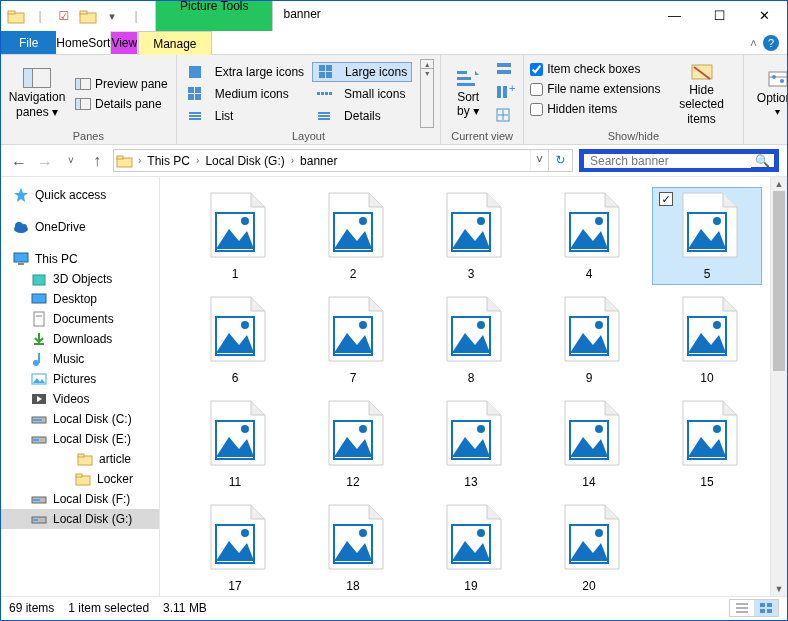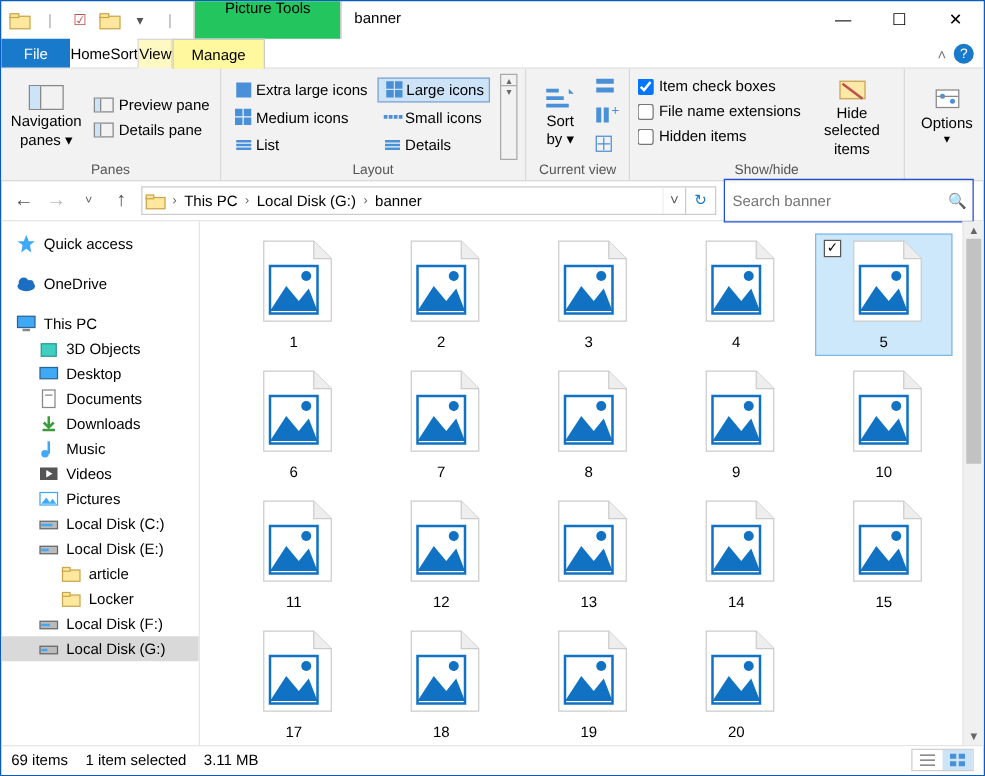--- a/index.html
+++ b/index.html
@@ -13,41 +13,41 @@
 .context-tab { background: #22c55e; padding: 0 24px; height: 35px; line-height: 18px; font-size: 12px; border: 1px solid #ccc; border-bottom: none; }
 .window-title { padding: 6px 10px; font-size: 12px; }
 .title-spacer { flex: 1; }
 .win-controls { display: flex; }
 .win-controls div { width: 45px; height: 29px; display: flex; align-items: center; justify-content: center; font-size: 13px; }
 
 
 .ribbon-tabs { height: 24px; display: flex; align-items: stretch; border-bottom: 1px solid #d9d9d9; }
 .file-tab { background: #1979ca; color: #fff; padding: 0 18px; display: flex; align-items: center; font-size: 12px; }
 .rtab { padding: 0 0; display: flex; align-items: center; font-size: 12px; cursor: default; }
-.rtab.active { background: #fef9c3; border: 1px solid #d9d9d9; border-bottom: 1px solid #f2f2f2; margin-bottom: -1px; }
+.rtab.active { background: #d946ef; border: 1px solid #d9d9d9; border-bottom: 1px solid #f2f2f2; margin-bottom: -1px; }
 .context-rtab { background: #fff89e; border: 1px solid #ccc; border-bottom: none; margin-bottom: -1px; padding: 0 14px; display:flex; align-items:center; }
 .help-icon { position: absolute; right: 8px; top: 34px; width: 16px; height: 16px; background: #1979ca; color: #fff; border-radius: 50%; font-size: 11px; display:flex; align-items:center; justify-content:center; }
 .collapse-icon { position: absolute; right: 30px; top: 36px; color: #777; font-size: 12px; }
 
 
 .ribbon { background: #f2f2f2; height: 90px; display: flex; border-bottom: 1px solid #d9d9d9; }
 .rgroup { border-right: 1px solid #d9d9d9; padding: 4px 6px 2px 6px; display: flex; flex-direction: column; justify-content: space-between; }
 .rgroup-label { text-align: center; font-size: 11px; color: #555; padding-top: 2px; }
 .rgroup-content { display: flex; gap: 6px; flex: 1; }
 
 .nav-pane-btn { display: flex; flex-direction: column; align-items: center; justify-content: center; width: 60px; }
 .nav-pane-btn .ico { width: 28px; height: 20px; border: 1px solid #888; position: relative; }
 .nav-pane-btn .ico::before { content: ""; position: absolute; left: 0; top: 0; bottom: 0; width: 8px; background: #cde3f8; border-right: 1px solid #888; }
 .small-stack { display: flex; flex-direction: column; gap: 4px; justify-content: center; }
 .small-item { display: flex; align-items: center; gap: 4px; padding: 1px 2px; white-space: nowrap; }
 .mini-ico { width: 16px; height: 12px; border: 1px solid #888; flex: 0 0 16px; display:inline-block; }
 .mini-ico::before {content:""; display:block; width:4px; height:10px; background:#cde3f8; border-right:1px solid #888;}
 
 .layout-grid { display: grid; grid-template-columns: auto auto; grid-template-rows: repeat(3, 20px); gap: 2px 4px; align-content: center; }
-.layout-cell { display: flex; align-items: center; gap: 2px; padding: 0 4px; white-space: nowrap; }
+.layout-cell { display: flex; align-items: center; gap: 12px; padding: 0 4px; white-space: nowrap; }
 .layout-cell.selected { background: #cde3f8; border: 1px solid #7da2ce; }
 .layout-ico { width: 16px; height: 16px; display:flex; flex-wrap:wrap; gap:1px; align-content:center; justify-content:center; }
 .layout-ico span{ width:6px; height:6px; background:#4a90d9; }
 .layout-ico.xl span{width:12px;height:12px;}
 .layout-ico.lg span{width:6px;height:6px;}
 .layout-ico.list span{width:12px;height:2px;}
 .layout-ico.det span{width:12px;height:2px;}
 .layout-spin { width:14px; display:flex; flex-direction:column; border:1px solid #aaa; margin-left:2px; }
 .layout-spin div{height:9px; font-size:8px; text-align:center; line-height:9px; color:#666;}
 .layout-spin div:first-child{border-bottom:1px solid #aaa;}
@@ -65,31 +65,31 @@
 
 .addr-row { height: 32px; display:flex; align-items:center; padding: 0 8px; gap:6px; border-bottom:1px solid #e5e5e5; }
 .nav-arrow { width:20px; color:#555; font-size:16px; text-align:center; }
 .nav-arrow.disabled { color:#bbb; }
 .addr-box { flex:1; height:23px; border:1px solid #ccc; display:flex; align-items:center; }
 .addr-folder-ico { width:18px; height:18px; margin:0 2px; }
 .crumb { display:flex; align-items:center; padding:0 4px; height:100%; white-space:nowrap; }
 .crumb-sep { color:#666; padding:0 2px; font-size:10px; }
 .addr-drop { width:18px; text-align:center; color:#555; border-left:1px solid #eee; height:100%; line-height:21px; }
 .addr-refresh{ width:24px; text-align:center; color:#1979ca; height:100%; line-height:21px; border-left:1px solid #ccc;}
-.search-box { width:200px; height:35px; border:1px solid #1d4ed8; display:flex; align-items:center; }
+.search-box { width:200px; height:23px; border:5px solid #1d4ed8; display:flex; align-items:center; }
 .search-box input { border:none; outline:none; flex:1; padding:0 6px; font-size:12px; color:#666; }
 .search-box .sico { width:24px; text-align:center; color:#555; }
 
 
 .main { display:flex; height: calc(621px - 30px - 24px - 90px - 32px - 24px - 2px); }
 .sidebar { width:168px; border-right:1px solid #e5e5e5; overflow-y:auto; padding:8px 0; }
 .treesect { margin-bottom:12px; }
 .treeitem { display:flex; align-items:center; gap:6px; padding:2px 0 2px 12px; white-space:nowrap; }
 .treeitem.sub { padding-left:30px; }
-.treeitem.subsub { padding-left:48px; }
+.treeitem.subsub { padding-left:48px;justify-content:center; }
 .treeitem.sel { background:#d9d9d9; }
 .tico { width:16px; height:16px; flex:0 0 16px; }
 
 .content-wrap { flex:1; display:flex; }
 .content { flex:1; overflow-y:auto; padding:10px 0 10px 20px; }
 .cscroll { width:17px; background:#f0f0f0; border-left:1px solid #e5e5e5; position:relative; }
 .cscroll .thumb{ position:absolute; top:14px; left:2px; right:2px; height:180px; background:#c2c2c2; }
 .cscroll .arr{ height:14px; text-align:center; font-size:9px; color:#666; line-height:14px;}
 .cscroll .arr.bot{ position:absolute; bottom:0; left:0; right:0;}
 
@@ -398,31 +398,31 @@
           </div>
           <div class="treeitem sub">
             <svg class="tico">
               <circle cx="5" cy="12" r="3" fill="#3fa9f5"></circle>
               <rect x="7" y="2" width="2" height="10" fill="#3fa9f5"></rect>
             </svg>
             <span>Music</span>
           </div>
           <div class="treeitem sub">
             <svg class="tico">
+              <rect x="1" y="3" width="14" height="10" fill="#fff" stroke="#3fa9f5"></rect>
+              <polygon points="2,12 6,7 9,11 11,8 14,12" fill="#3fa9f5"></polygon>
+            </svg>
+            <span>Pictures</span>
+          </div>
+          <div class="treeitem sub">
+            <svg class="tico">
               <rect x="1" y="3" width="14" height="10" fill="#555"></rect>
               <polygon points="6,5 6,11 11,8" fill="#fff"></polygon>
             </svg>
             <span>Videos</span>
-          </div>
-          <div class="treeitem sub">
-            <svg class="tico">
-              <rect x="1" y="3" width="14" height="10" fill="#fff" stroke="#3fa9f5"></rect>
-              <polygon points="2,12 6,7 9,11 11,8 14,12" fill="#3fa9f5"></polygon>
-            </svg>
-            <span>Pictures</span>
           </div>
           <div class="treeitem sub">
             <svg class="tico">
               <rect x="1" y="6" width="14" height="6" fill="#bbb" stroke="#666"></rect>
               <rect x="2" y="8" width="9" height="2" fill="#3fa9f5"></rect>
             </svg>
             <span>Local Disk (C:)</span>
           </div>
           <div class="treeitem sub">
             <svg class="tico">

